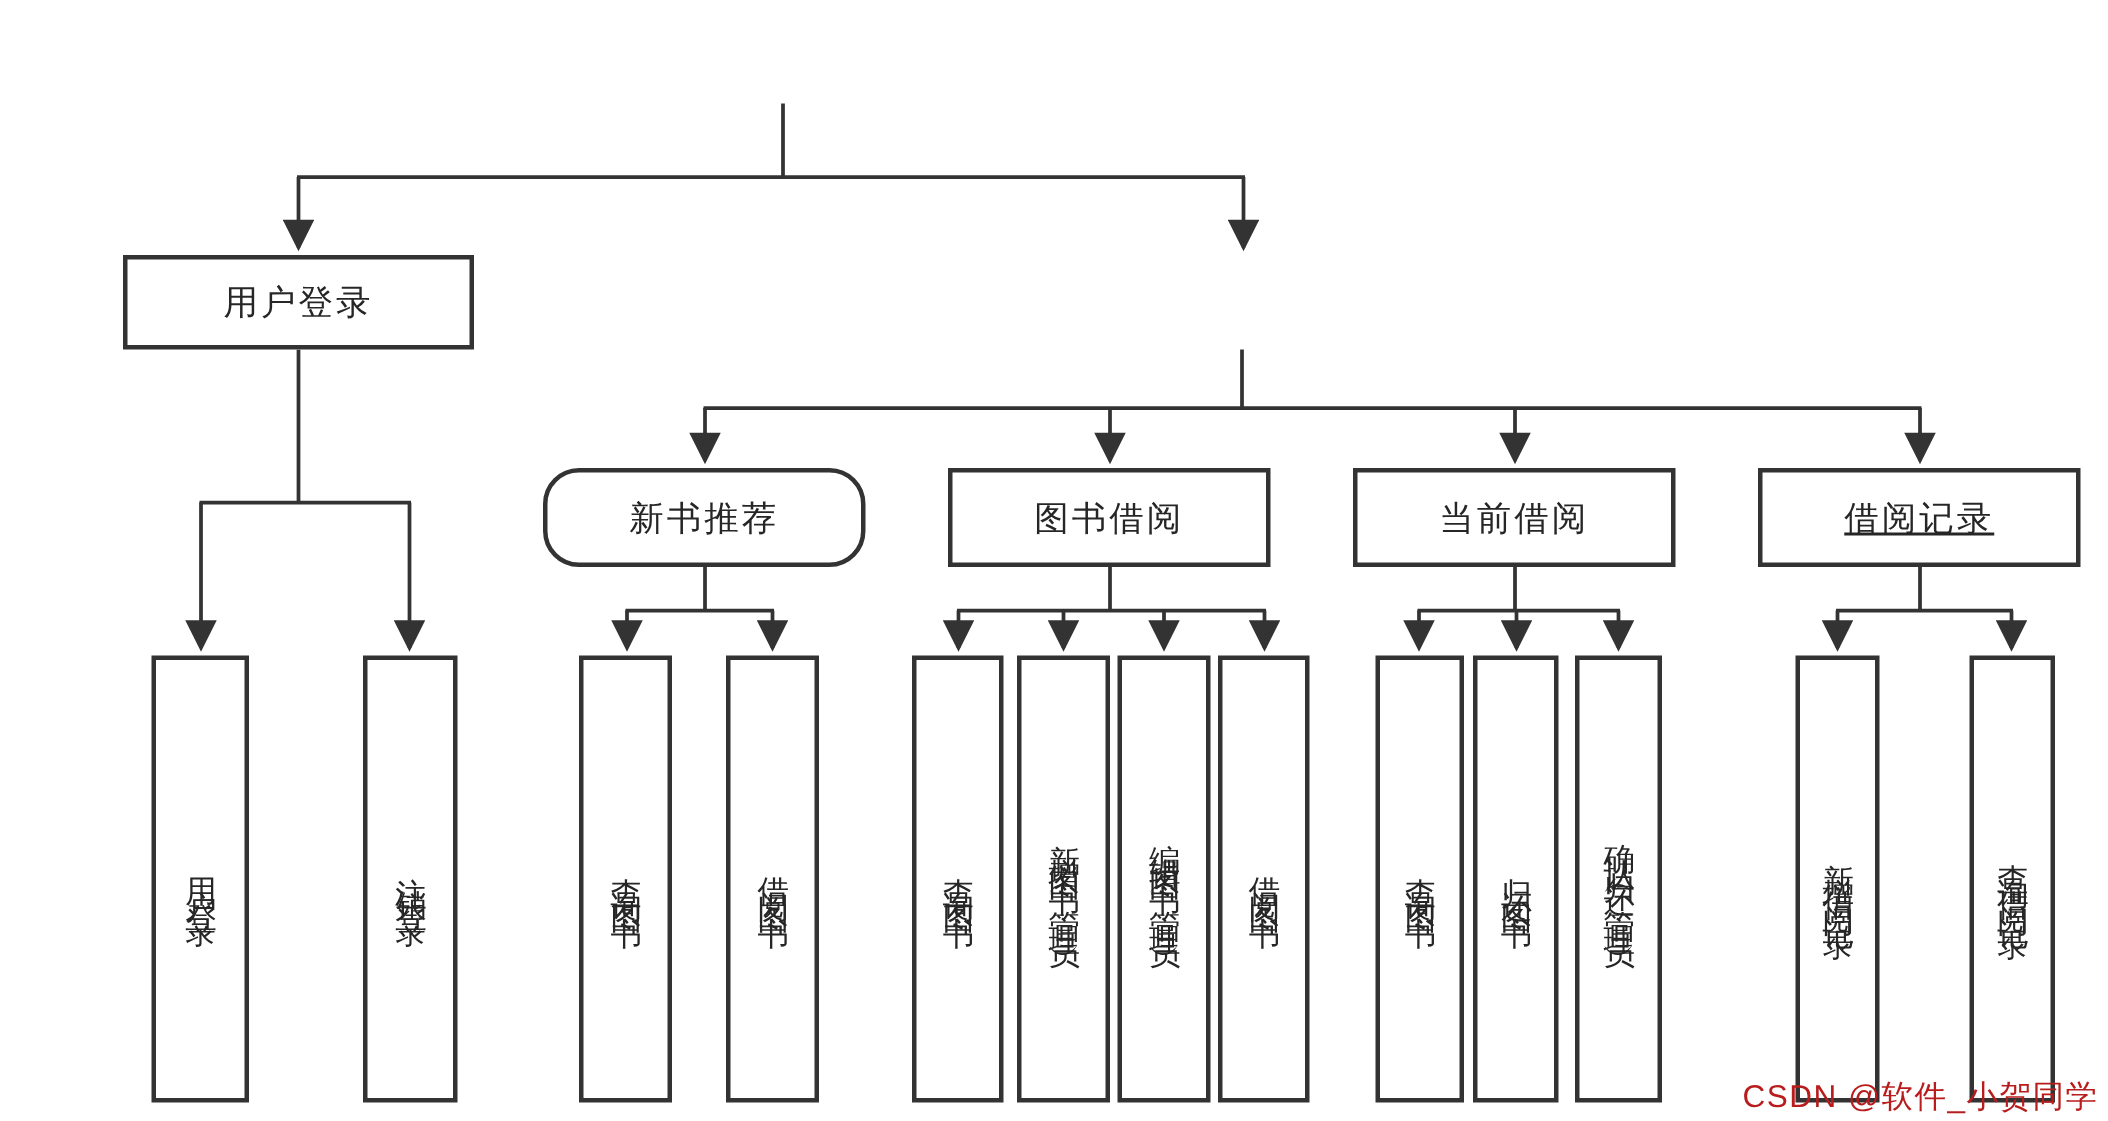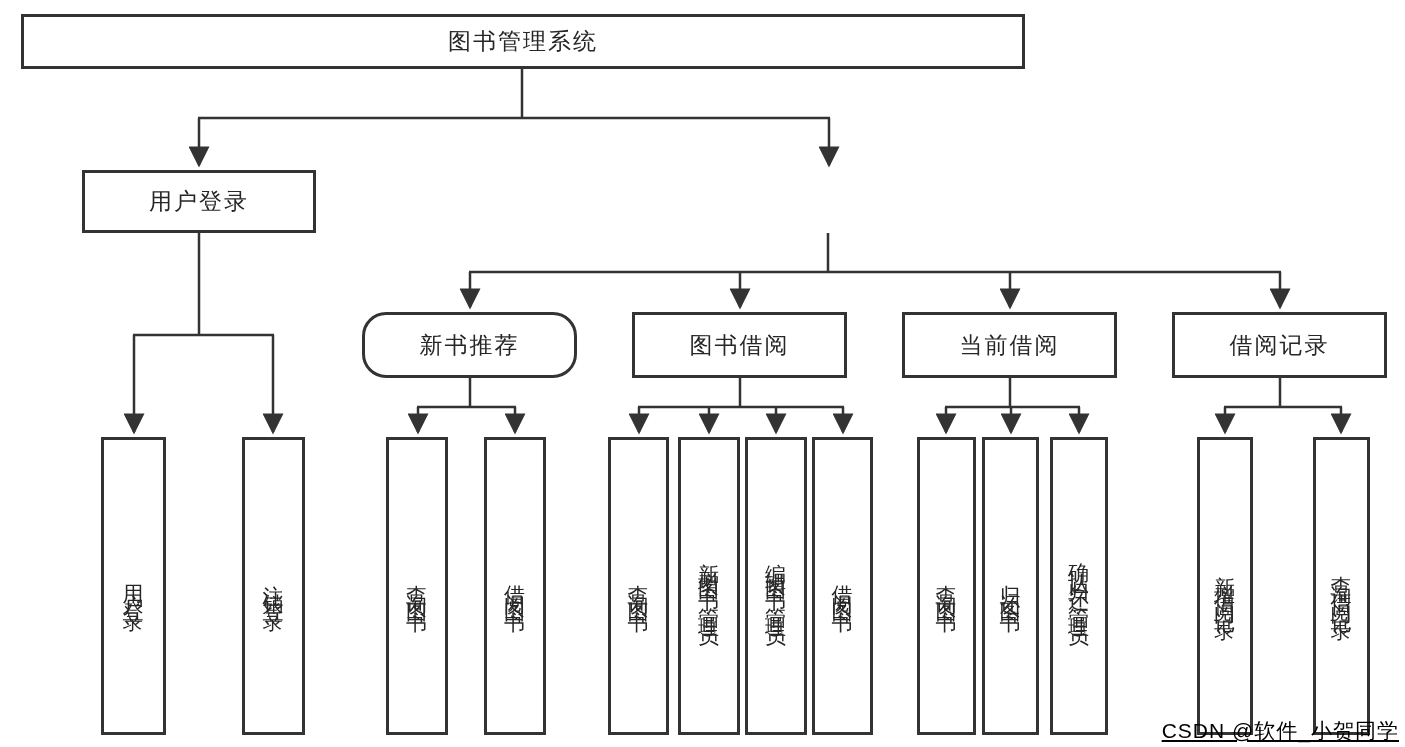--- a/index.html
+++ b/index.html
@@ -16,21 +16,21 @@
   .leaf{
     position:absolute;box-sizing:border-box;top:437px;height:298px;background:#ffffff;
     border:3px solid #333333;display:flex;align-items:center;justify-content:center;z-index:2;
   }
   .vtext{
     writing-mode:vertical-rl;text-orientation:mixed;
     font-size:21px;letter-spacing:9px;line-height:1;white-space:nowrap;
   }
   .watermark{
     position:absolute;right:6px;bottom:2px;z-index:5;
-    font-size:21px;letter-spacing:1px;color:#000000;white-space:nowrap;text-decoration:underline;
+    font-size:21px;letter-spacing:1px;color:#b91c1c;white-space:nowrap;
   }
 </style>
 </head>
 <body>
 
 <div class="stage">
 
   <svg class="connectors" viewBox="0 0 1405 747" xmlns="http://www.w3.org/2000/svg">
     <defs>
       <marker id="arrow" viewBox="0 0 10 10" refX="8.8" refY="5" markerUnits="userSpaceOnUse" markerWidth="24" markerHeight="21" orient="auto">
@@ -71,38 +71,35 @@
       <path marker-end="url(#arrow)" d="M776,407 V432"></path>
       <path marker-end="url(#arrow)" d="M843,407 V432"></path>
       <path marker-end="url(#arrow)" d="M946,407 V432"></path>
       <path marker-end="url(#arrow)" d="M1011,407 V432"></path>
       <path marker-end="url(#arrow)" d="M1079,407 V432"></path>
       <path marker-end="url(#arrow)" d="M1225,407 V432"></path>
       <path marker-end="url(#arrow)" d="M1341,407 V432"></path>
     </g>
   </svg>
 
-  <div class="hnode" style="left:21px;top:14px;width:1004px;height:55px;">
-    <span>图书管理系统</span>
-  </div>
 
   <div class="hnode" style="left:82px;top:170px;width:234px;height:63px;">
     <span>用户登录</span>
   </div>
 
   <div class="hnode" style="left:362px;top:312px;width:215px;height:66px;border-radius:24px;">
     <span>新书推荐</span>
   </div>
   <div class="hnode" style="left:902px;top:312px;width:215px;height:66px;">
     <span>当前借阅</span>
   </div>
   <div class="hnode" style="left:632px;top:312px;width:215px;height:66px;">
     <span>图书借阅</span>
   </div>
-  <div class="hnode" style="left:1172px;top:312px;width:215px;height:66px;">
+  <div class="hnode" style="left:1172px;top:312px;width:215px;height:66px;text-decoration:underline;">
     <span>借阅记录</span>
   </div>
 
   <div class="leaf" style="left:101px;width:65px;">
     <span class="vtext">用户登录</span>
   </div>
   <div class="leaf" style="left:242px;width:63px;">
     <span class="vtext">注销登录</span>
   </div>
 

